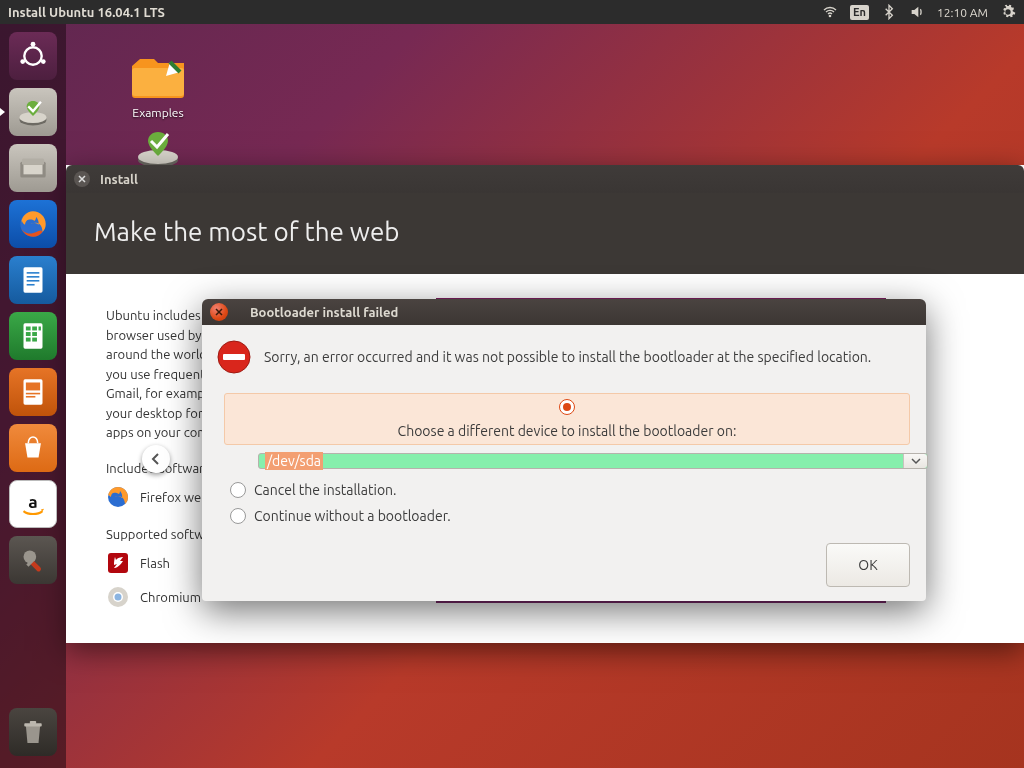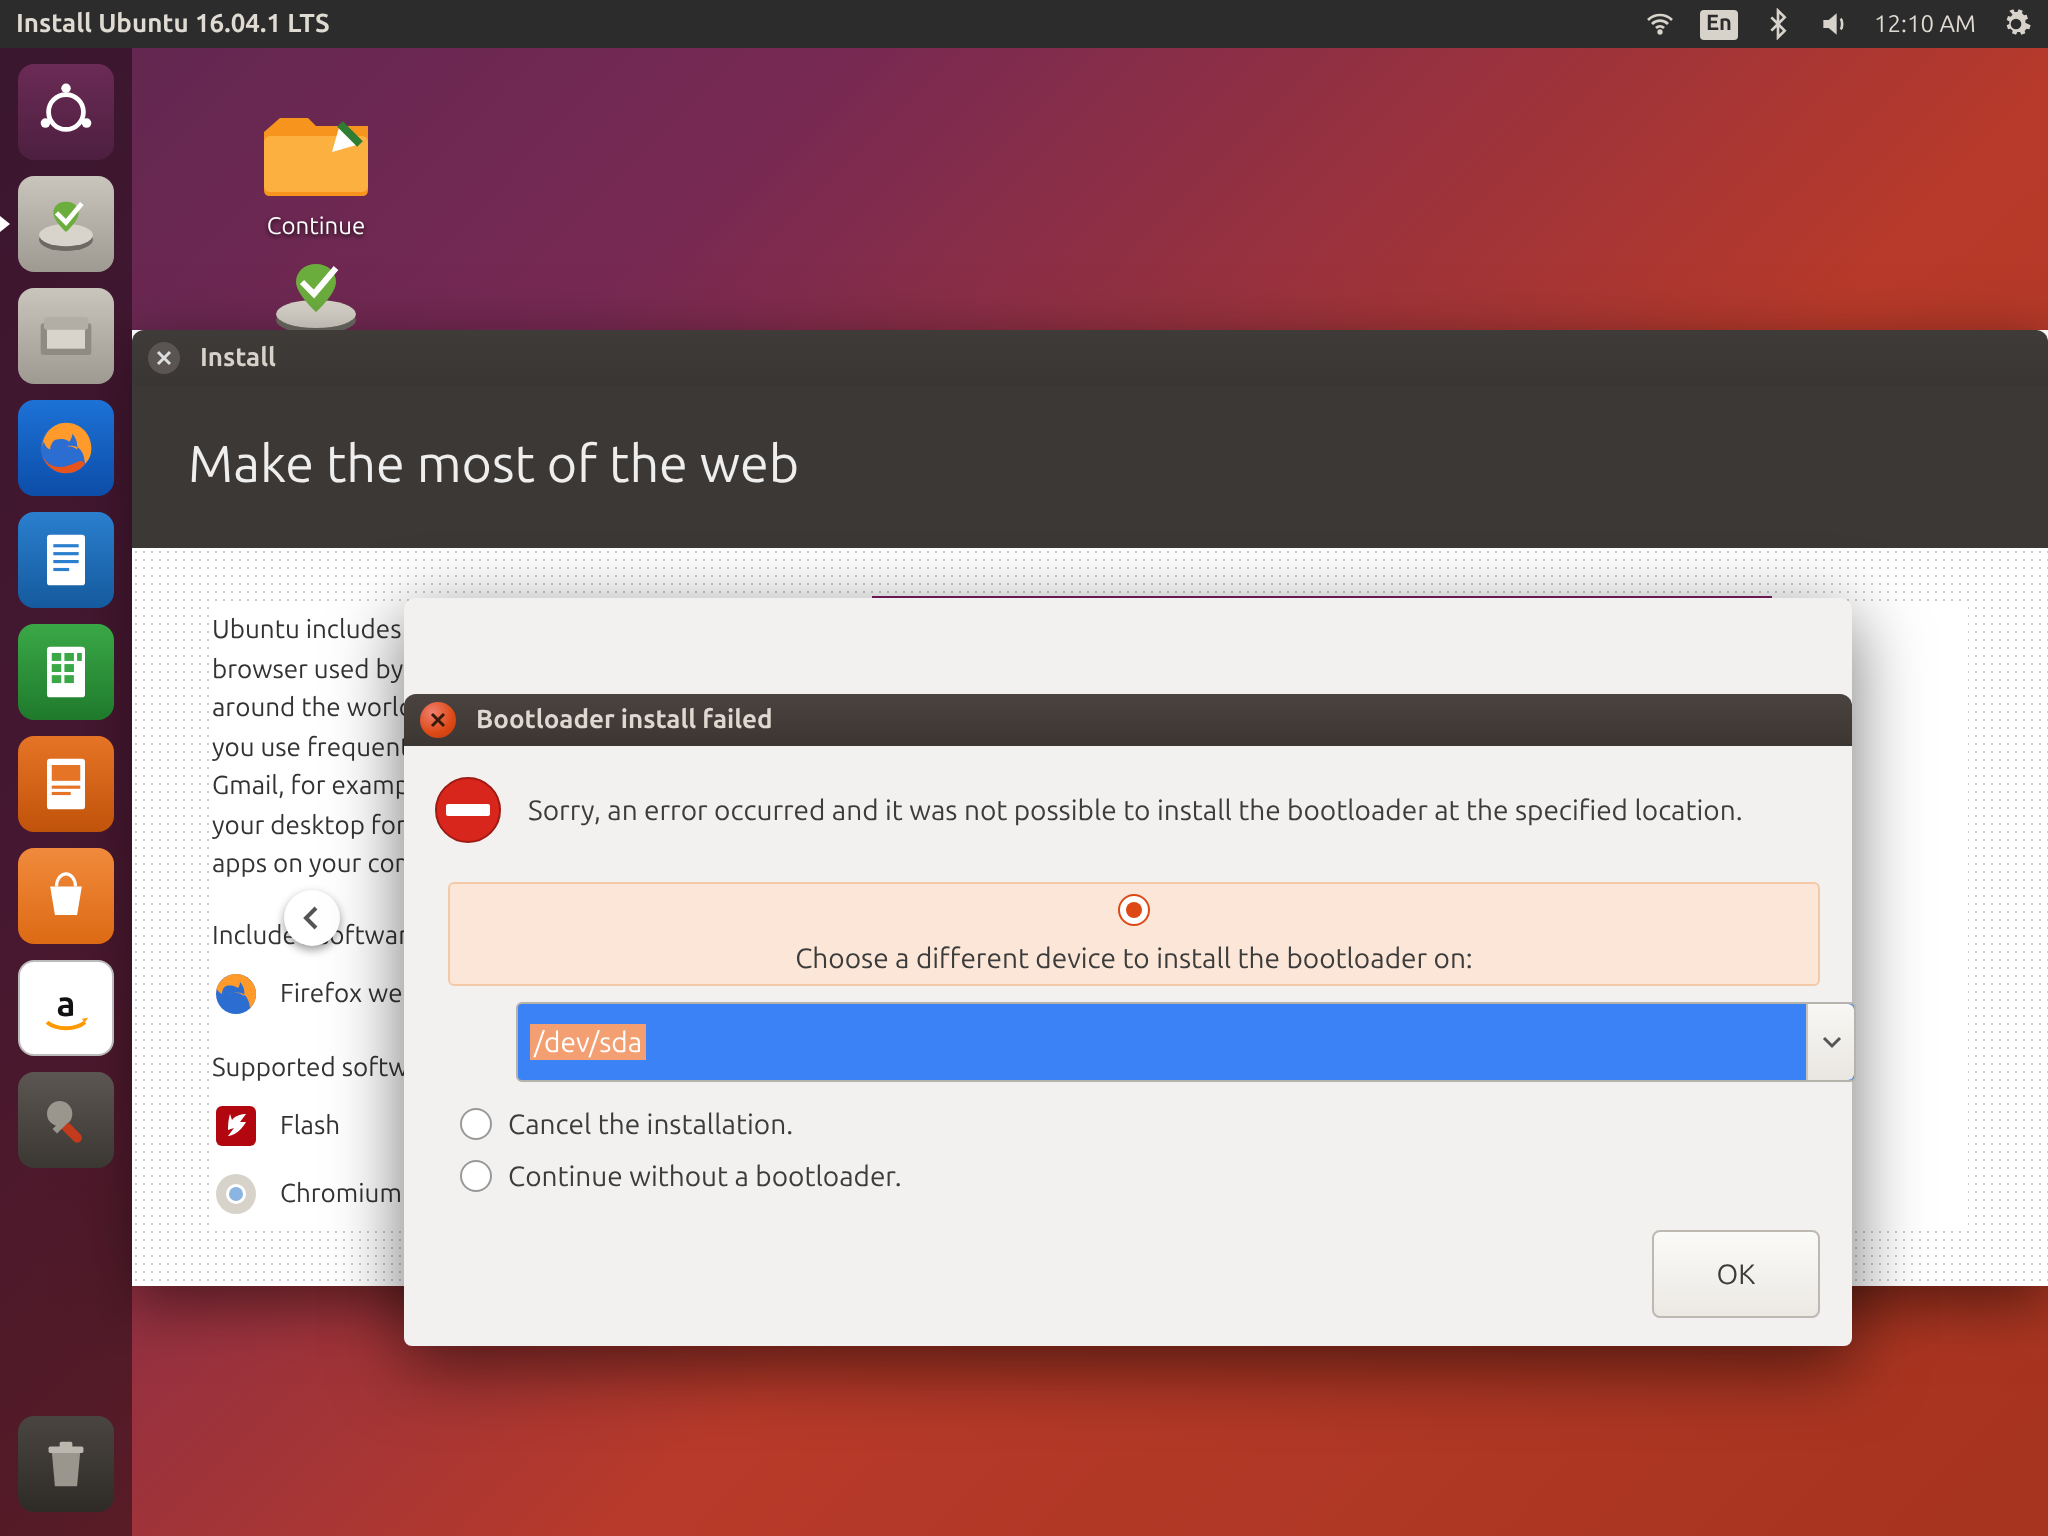--- a/index.html
+++ b/index.html
@@ -41,34 +41,34 @@
   .soft-row { display:flex; align-items:center; gap:10px; font-size: 13px; color:#333; margin-top: 10px; }
   .soft-icon { width:24px; height:24px; }
   .slideshow-box { position:absolute; left: 370px; top: 24px; width: 450px; height: 305px; background: linear-gradient(#9e2e77,#7a2a6a); border-top: 4px solid #7b1f5f; }
   .slide-arrow { position:absolute; top: 50%; margin-top:-14px; width:28px; height:28px; background:#fff; border-radius:50%; display:flex; align-items:center; justify-content:center; box-shadow: 0 2px 5px rgba(0,0,0,0.4); }
   .slide-arrow.left { left: 76px; }
   .thumb-strip { position:absolute; left:370px; bottom: 52px; width:448px; height: 18px; display:flex; gap:2px; }
   .thumb-strip div { flex:1; background: #999; }
 
   
   .dialog { position:absolute; left: 202px; top: 299px; width: 724px; background: #f2f1f0; box-shadow: 0 10px 36px rgba(0,0,0,0.55); z-index: 60; border-radius: 6px 6px 4px 4px; }
-  .dlg-titlebar { height:26px; background: linear-gradient(#4a4340,#3c3633); border-radius:6px 6px 0 0; display:flex; align-items:center; gap:10px; padding: 0 8px; color:#ddd9d0; font-size:13px; font-weight:bold;margin-top:48px; }
+  .dlg-titlebar { height:26px; background: linear-gradient(#4a4340,#3c3633); border-radius:6px 6px 0 0; display:flex; align-items:center; gap:22px; padding: 0 8px; color:#ddd9d0; font-size:13px; font-weight:bold; }
   .dlg-close { width:18px; height:18px; border-radius:50%; background: radial-gradient(circle at 35% 30%, #f08070, #dd4814 60%, #b93b0f); display:flex; align-items:center; justify-content:center; }
   .dlg-close svg { width:10px; height:10px; }
   .dlg-body { padding: 14px 16px 14px 14px; font-size: 14px; color:#3c3c3c; }
   .dlg-row1 { display:flex; align-items:center; gap:12px; margin-bottom: 18px; }
   .err-icon { width:36px; height:36px; flex:0 0 auto; }
   .dlg-question { margin-bottom: 12px; }
   .radio-group { margin-left: 8px; }
   .radio-row { display:flex; align-items:center; gap:8px; padding: 5px 6px; border-radius:3px; }
   .radio-row.sel { background: #fbe6d7; border: 1px solid #f4c9a8; flex-direction: column; }
   .radio { width:16px; height:16px; border-radius:50%; border:1px solid #999; background:#fff; display:flex; align-items:center; justify-content:center; flex:0 0 auto; }
   .radio.checked { border-color:#dd4814; }
   .radio.checked::after { content:""; width:8px; height:8px; border-radius:50%; background:#dd4814; }
-  .combo { margin: 8px 0 8px 34px; height: 40px; border:1px solid #b6b2ac; border-radius:3px; background:#3b82f6; display:flex; align-items:stretch; width: 670px; gap: 18px; }
+  .combo { margin: 8px 0 8px 34px; height: 16px; border:1px solid #b6b2ac; border-radius:3px; background:#86efac; display:flex; align-items:stretch; width: 670px; gap: 18px; }
   .combo-input { flex:1; padding: 0 6px; display:flex; align-items:center; font-size:14px; }
   .combo-input .hl { background:#f39f72; color:#fff; padding: 1px 2px; }
   .combo-btn { width:24px; border-left:1px solid #c7c3bd; background: linear-gradient(#f8f7f5,#e9e6e1); display:flex; align-items:center; justify-content:center; border-radius: 0 3px 3px 0; }
   .dlg-buttons { display:flex; justify-content:flex-end; padding-top: 14px; }
   .ok-btn { min-width:84px; height:44px; background: linear-gradient(#fafaf8,#ece9e4); border:1px solid #bdb9b2; border-radius:4px; color:#3c3c3c; font-size:14px; display:flex; align-items:center; justify-content:center; }
 </style>
 </head>
 <body>
 
 <div class="top-panel">
@@ -218,21 +218,21 @@
     </div>
 </div>
 
 <div class="desktop-icon" style="left:118px; top:56px">
   <svg class="folder" viewBox="0 0 56 44">
       <path d="M2 10l8-7h14l4 4h26v32c0 2-1 3-3 3H5c-2 0-3-1-3-3z" fill="#f7941e"></path>
       <rect x="2" y="12" width="52" height="28" rx="3" fill="#fbb040"></rect>
       <path d="M40 6l10 10-14 4z" fill="#fff"></path>
       <path d="M40 6l10 10" stroke="#2e7d32" stroke-width="4"></path>
     </svg>
-  <div class="label">Continue</div>
+  <div class="label">Examples</div>
 </div>
 <div class="desktop-icon" style="left:118px; top:126px">
   <svg class="folder" viewBox="0 0 56 44">
       <ellipse cx="28" cy="34" rx="20" ry="7" fill="#6d6a63"></ellipse>
       <ellipse cx="28" cy="31" rx="20" ry="7" fill="#d8d4cb"></ellipse>
       <path d="M28 6c-6 0-10 4-10 9 0 6 10 15 10 15s10-9 10-15c0-5-4-9-10-9z" fill="#6cae3e"></path>
       <path d="M21 15l6 6 11-13" fill="none" stroke="#fff" stroke-width="3"></path>
     </svg>
 </div>
 

